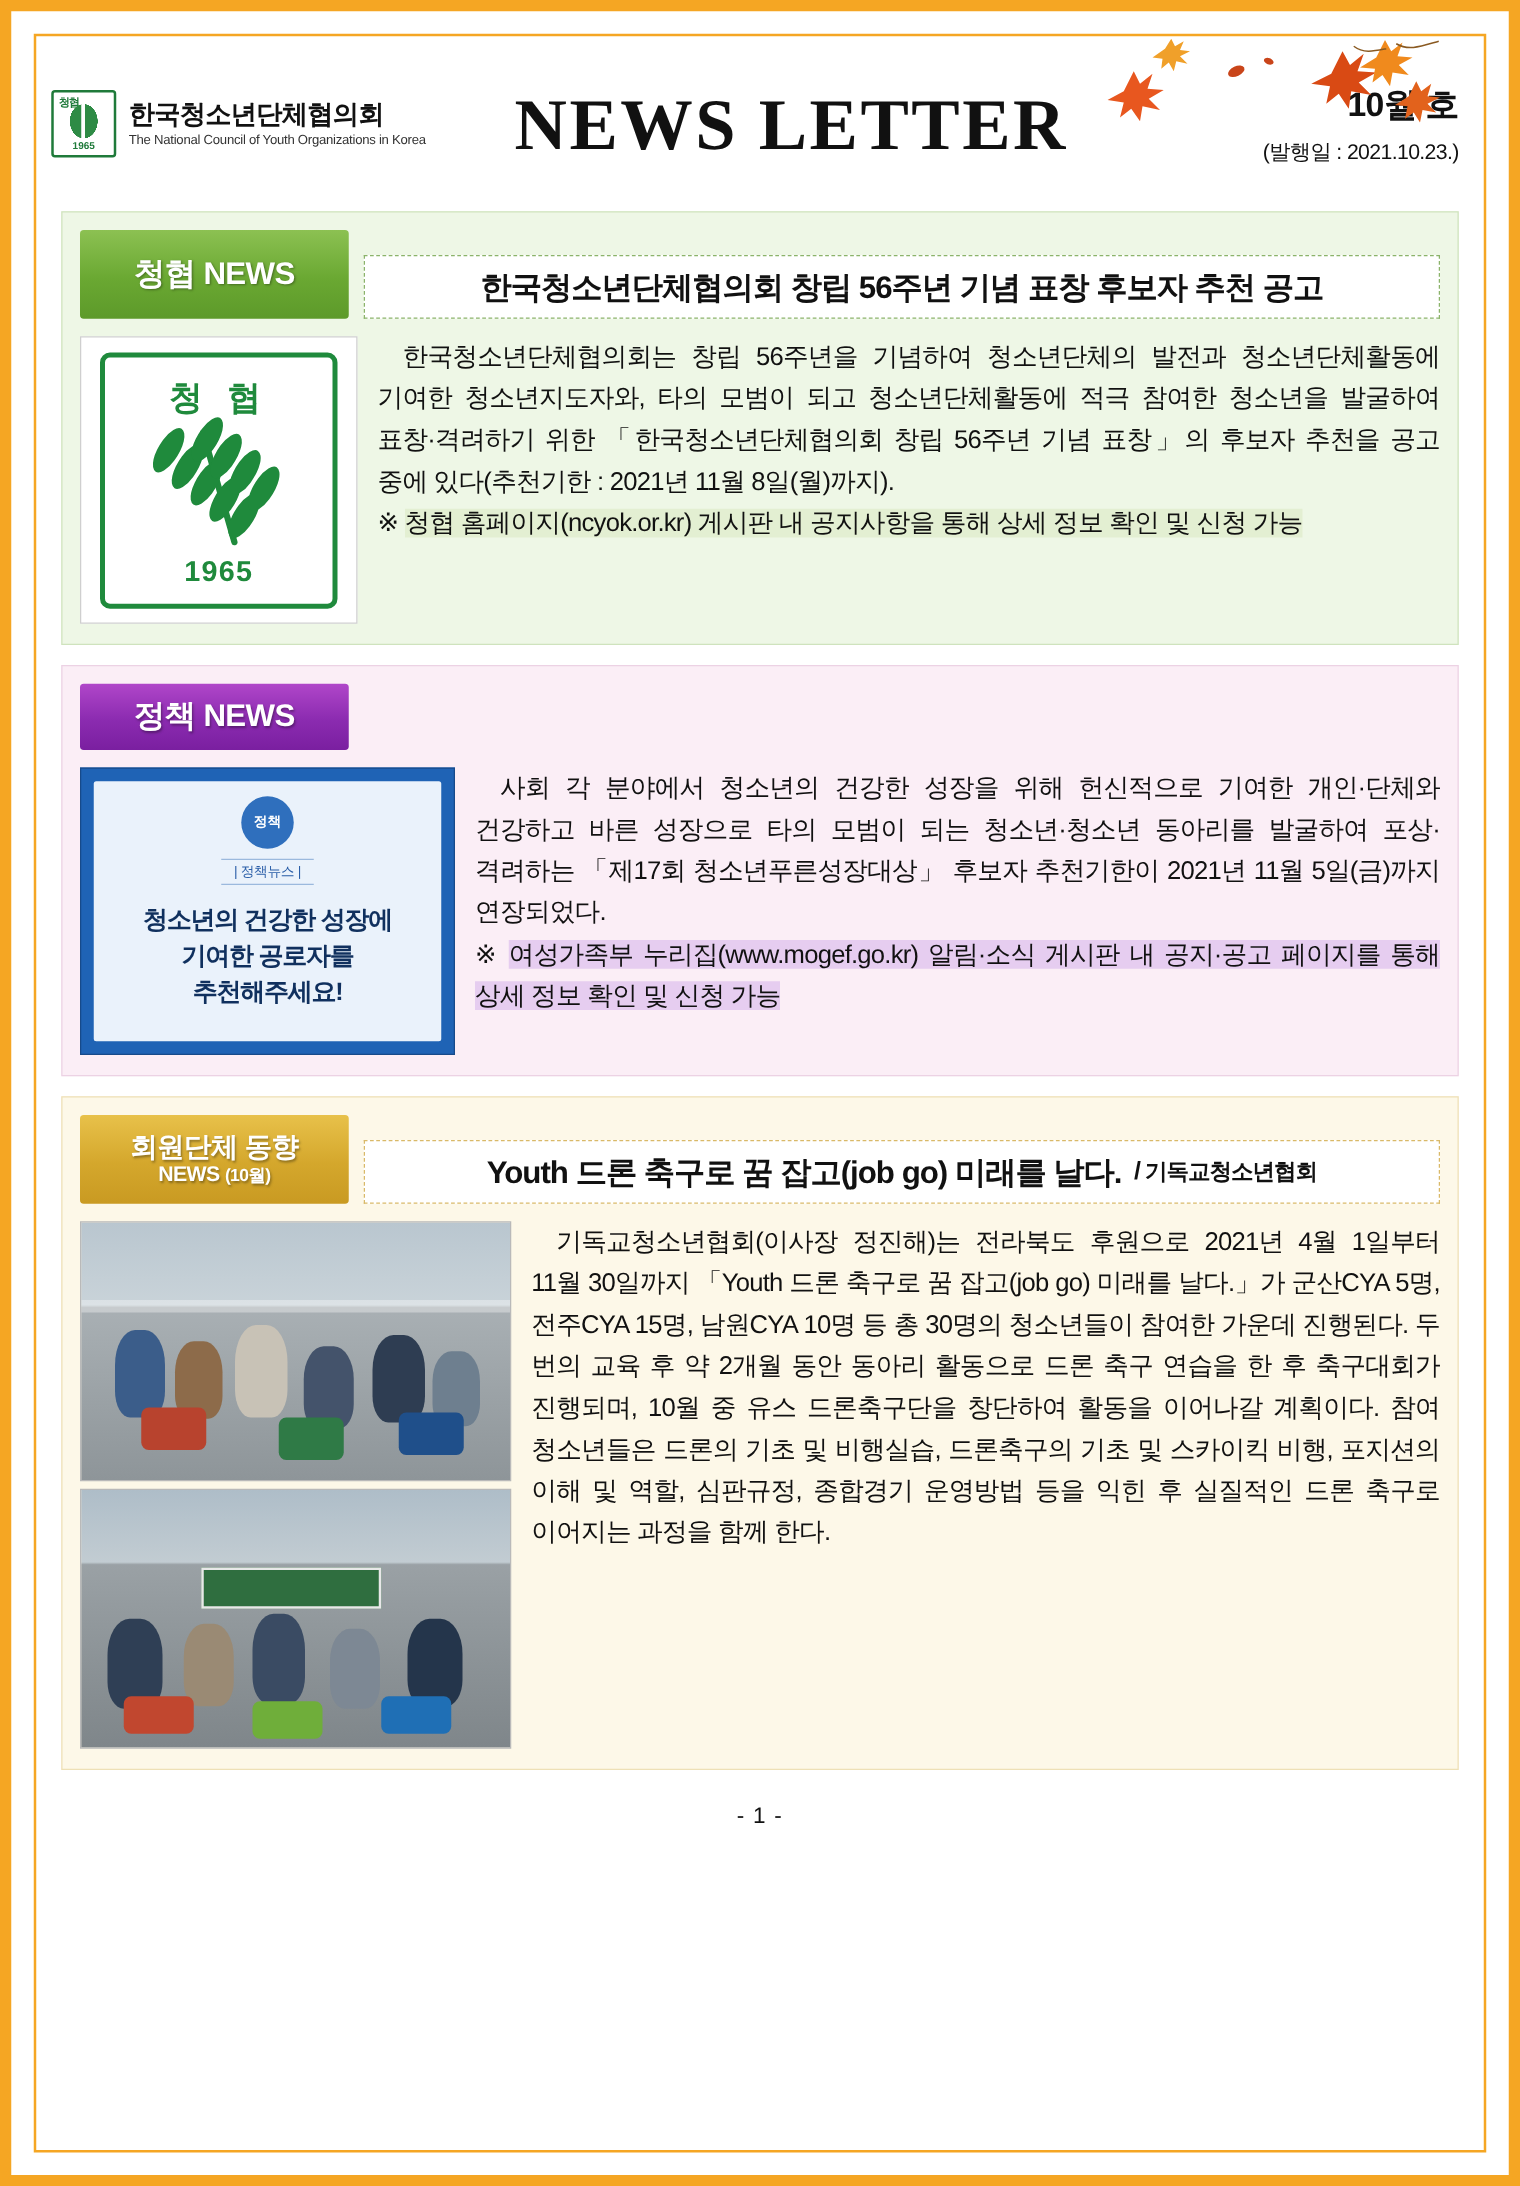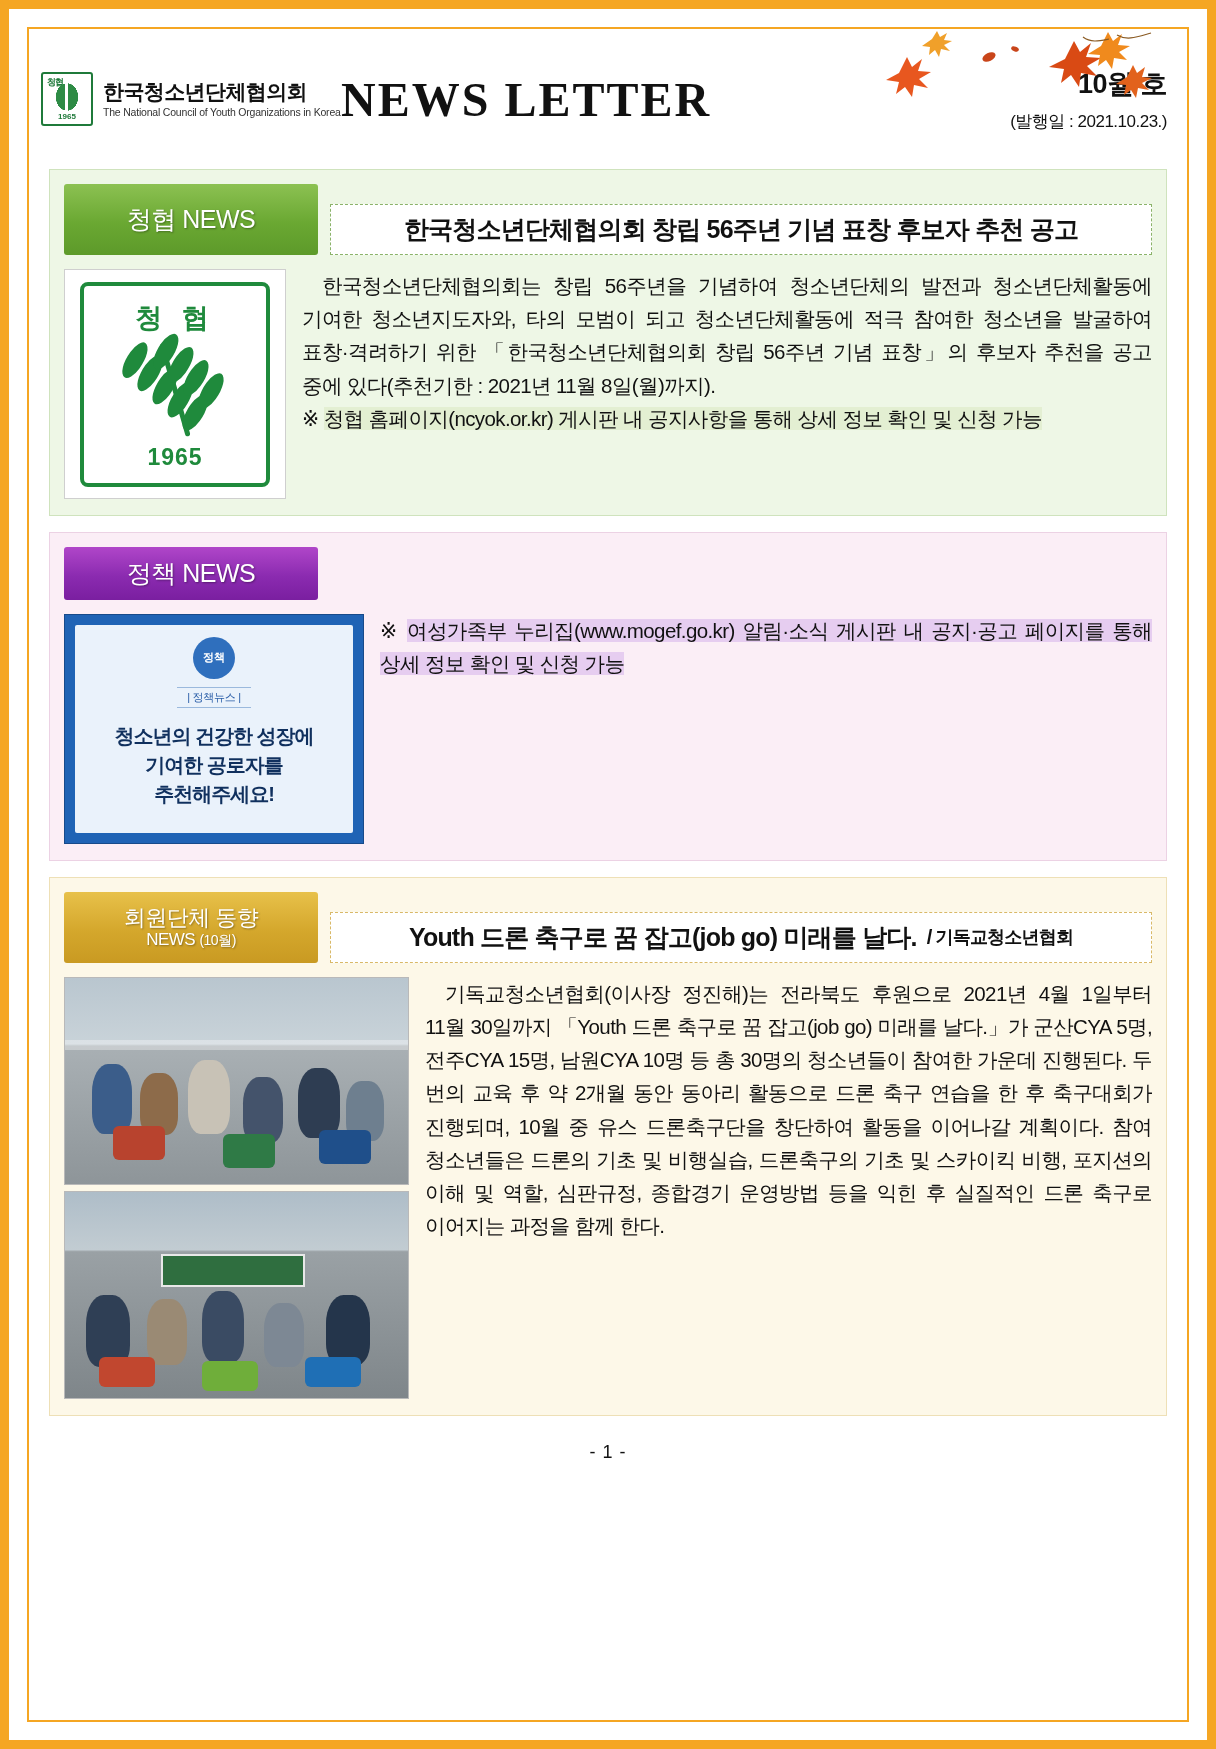--- a/index.html
+++ b/index.html
@@ -91,24 +91,24 @@
     line-height: 1.1;
   }
   .logo-text .en {
     font-size: 10.5px;
     color: #333;
     letter-spacing: -0.2px;
     margin-top: 3px;
   }
   .masthead {
     flex: 1;
-    text-align: left;
+    text-align: center;
     font-family: "Liberation Serif", "DejaVu Serif", serif;
     font-weight: bold;
-    font-size: 48px;
+    font-size: 58px;
     letter-spacing: 2px;
     color: #111;
     margin-left: -30px;
   }
   .issue-block {
     width: 250px;
     flex: none;
     text-align: right;
     padding-right: 8px;
   }
@@ -142,29 +142,29 @@
   .sec-pink  { background: #fbeef6; border-color: #ecd2e4; }
   .sec-cream { background: #fdf8e8; border-color: #eee0b6; }
 
   .sec-head {
     display: flex;
     align-items: stretch;
     gap: 12px;
     margin-bottom: 14px;
   }
   .tag {
-    width: 254px;
+    width: 215px;
     flex: none;
     border-radius: 3px;
     color: #fff;
     display: flex;
     flex-direction: column;
     align-items: center;
     justify-content: center;
-    font-weight: normal;
+    font-weight: bold;
     font-size: 25px;
     letter-spacing: -0.5px;
     text-shadow: 1px 1px 2px rgba(0,0,0,.35);
     padding: 12px 20px;
     line-height: 1.15;
   }
   .tag-green { background: linear-gradient(180deg,#8cc152 0%,#6aa832 55%,#5d9a2a 100%); }
   .tag-purple{ background: linear-gradient(180deg,#b046c9 0%,#8b2bb0 55%,#7a1fa0 100%); }
   .tag-gold  { background: linear-gradient(180deg,#e8c14a 0%,#d4a72c 55%,#c99a22 100%); font-size: 22px; }
   .tag .sub { font-size: 17px; }
@@ -462,20 +462,21 @@
             <div class="badge-ic">정책</div>
             <div class="cap">| 정책뉴스 |</div>
             <div class="ptitle">
               <div>청소년의 건강한 성장에</div>
               <div>기여한 공로자를</div>
               <div>추천해주세요!</div>
             </div>
           </div>
         </div>
         <div class="body-text">
+          <p class="indent">사회 각 분야에서 청소년의 건강한 성장을 위해 헌신적으로 기여한 개인·단체와 건강하고 바른 성장으로 타의 모범이 되는 청소년·청소년 동아리를 발굴하여 포상·격려하는 「제17회 청소년푸른성장대상」 후보자 추천기한이 2021년 11월 5일(금)까지 연장되었다.</p>
           <p class="note">
             <span>※</span>
             <span class="hl-pink">여성가족부 누리집(www.mogef.go.kr) 알림·소식 게시판 내 공지·공고 페이지를 통해 상세 정보 확인 및 신청 가능</span>
           </p>
         </div>
       </div>
     </div>
 
     <div class="section sec-cream">
       <div class="sec-head">

